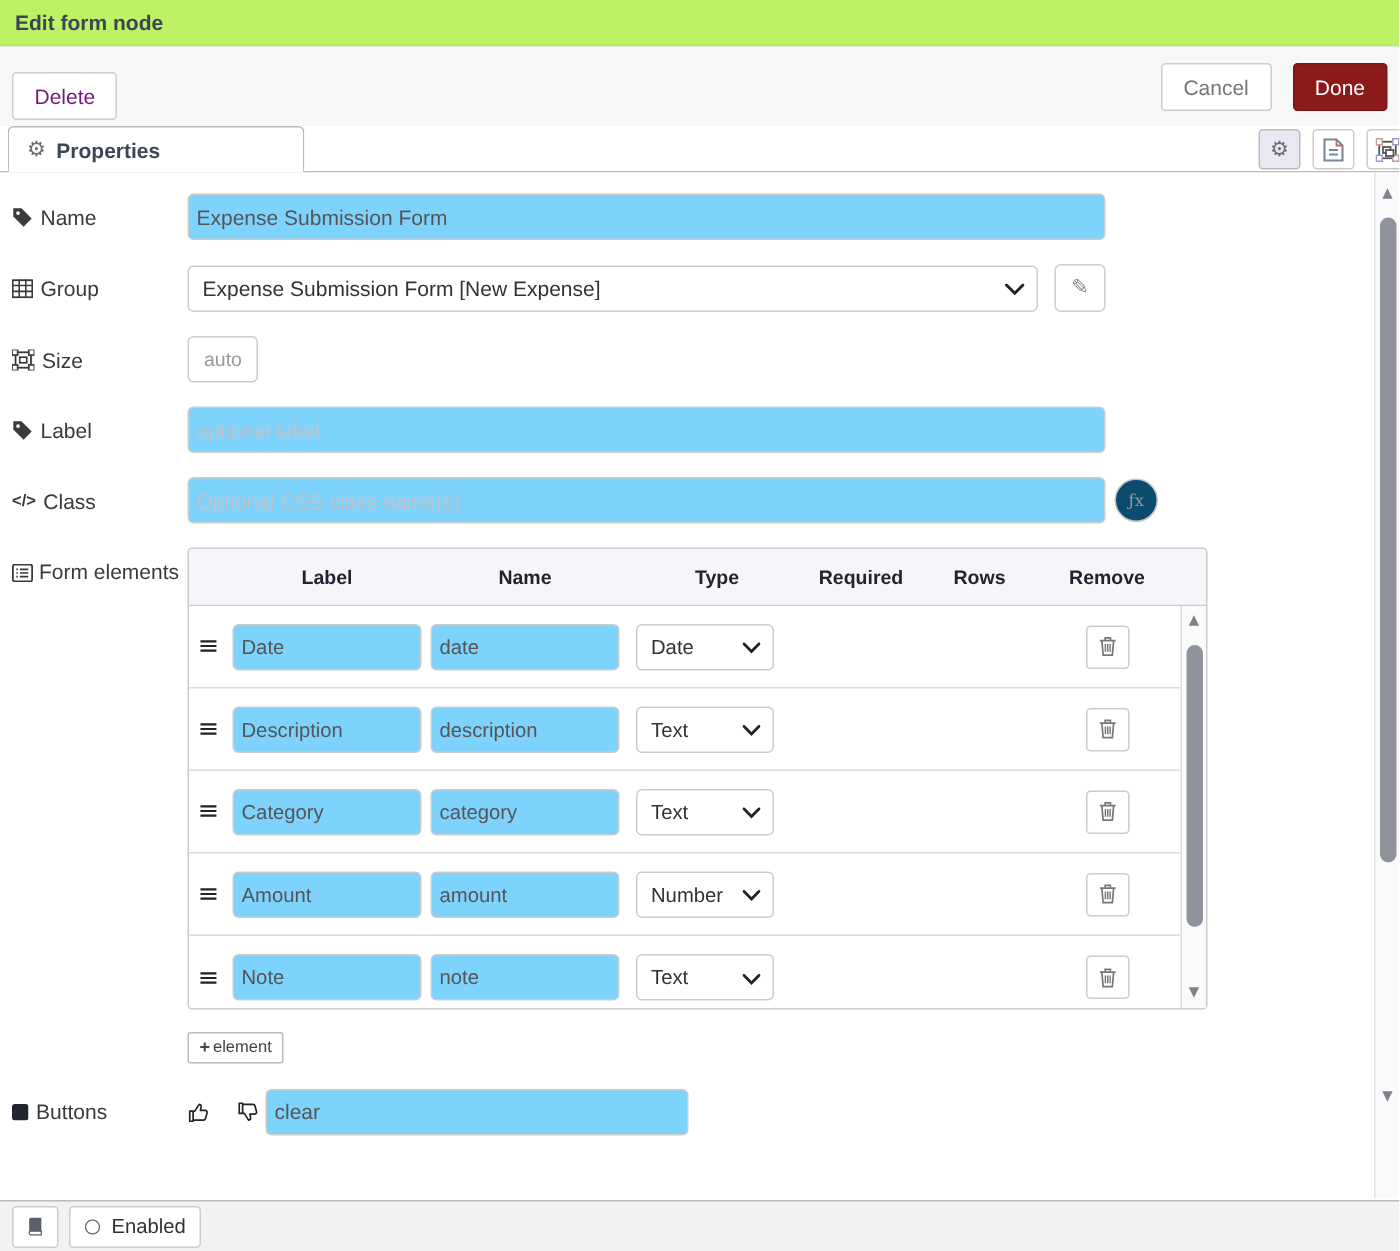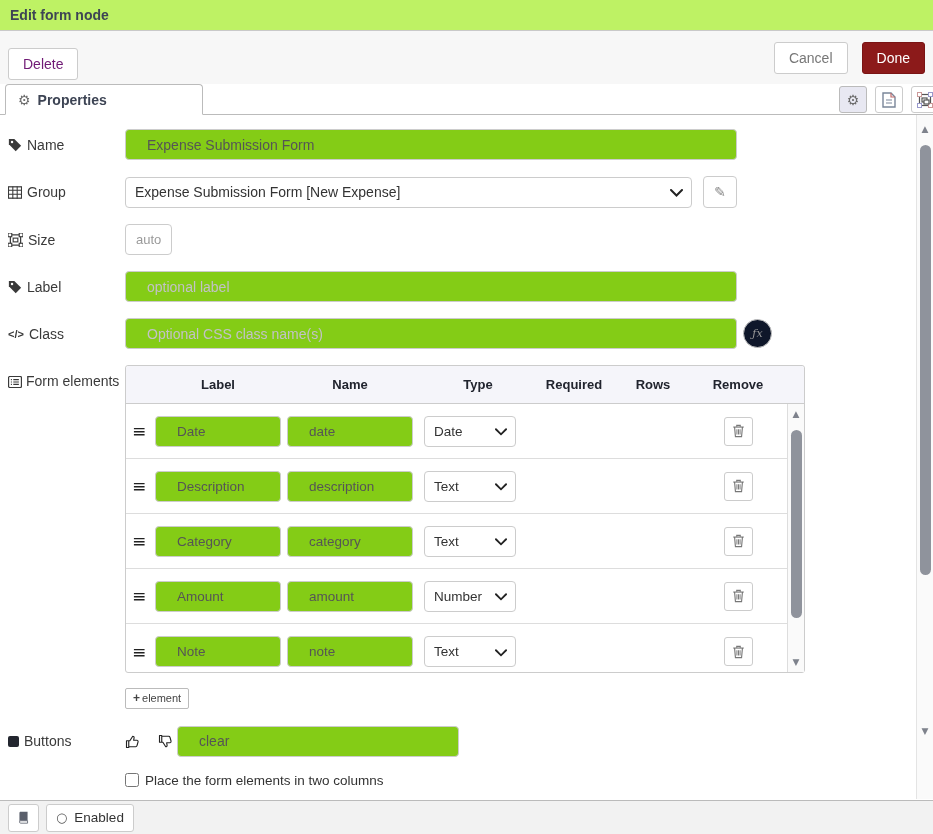--- a/index.html
+++ b/index.html
@@ -31,35 +31,35 @@
   .tb-sizer{ right:-6px; }
 
   
   .content { position:relative; flex:1; background:#fff; padding:14px 0 0 8px; overflow:hidden; }
 
   .form-row { display:flex; align-items:center; margin:0 0 16px 0; }
   .row-label { width:117px; flex:0 0 auto; display:flex; align-items:center; gap:5px; color:#3a3a3a; font-size:14px; }
   .row-label .lbl-icon { flex:0 0 auto; display:inline-flex; }
   .row-label-wrap { width:117px; flex:0 0 auto; color:#3a3a3a; font-size:14px; line-height:1.5; align-self:flex-start; padding-top:6px; }
 
-  input[type=text] { height:31px; border:1px solid #ccc; border-radius:4px; padding:0 21px; font-size:14px; color:#555; font-family:inherit; outline:none; background:#84cc16; }
+  input[type=text] { height:31px; border:1px solid #ccc; border-radius:4px; padding:0 5px; font-size:14px; color:#555; font-family:inherit; outline:none; background:#7dd3fc; }
   input::placeholder { color:#c2c2c6; }
   .inp-wide { width:612px; }
 
   .select-wrap { position:relative; display:inline-block; }
   select { appearance:none; -webkit-appearance:none; height:31px; border:1px solid #ccc; border-radius:4px; padding:0 26px 0 9px; font-size:14px; color:#333; background:#fff; font-family:inherit; outline:none; width:100%; }
   .chev { position:absolute; right:9px; top:50%; margin-top:-3px; pointer-events:none; }
 
   .group-select { width:567px; }
   .icon-btn { width:34px; height:32px; border:1px solid #ccc; border-radius:4px; background:#fff; display:inline-flex; align-items:center; justify-content:center; margin-left:11px; cursor:pointer; color:#888; }
   .pencil-glyph { font-family:"DejaVu Sans", sans-serif; font-size:14px; color:#888; }
 
   .btn-auto { height:31px; min-width:46px; border:1px solid #ccc; border-radius:4px; background:#fff; color:#9a9a9a; font-size:13px; padding:0 10px; cursor:pointer; }
 
-  .fx-btn { width:29px; height:29px; border:1px solid #c4c4c4; border-radius:50%; background:#0f172a; display:inline-flex; align-items:center; justify-content:center; margin-left:6px; cursor:pointer; font-style:italic; font-size:11px; color:#999; font-family:"DejaVu Serif", serif; }
+  .fx-btn { width:29px; height:29px; border:1px solid #c4c4c4; border-radius:50%; background:#0c4a6e; display:inline-flex; align-items:center; justify-content:center; margin-left:6px; cursor:pointer; font-size:11px; color:#999; font-family:"DejaVu Serif", serif; }
 
   
   .fe-table { width:680px; border:1px solid #ccc; border-radius:3px; background:#fff; }
   .fe-grid { display:grid; grid-template-columns:26px 132px 132px 124px 68px 90px 80px; align-items:center; }
   .fe-header { height:38px; background:#f5f5fa; border-bottom:1px solid #ccc; border-radius:3px 3px 0 0; }
   .fe-header span { text-align:center; font-weight:bold; font-size:13px; color:#21242e; }
   .fe-body-wrap { position:relative; height:268px; overflow:hidden; }
   .fe-rows { width:661px; }
   .fe-row { height:55px; border-bottom:1px solid #ddd; }
   .fe-row:last-child { border-bottom:none; }
@@ -423,24 +423,20 @@
       </span>
       <span class="thumb-icon thumb-down-gap">
         <svg width="15" height="15" viewBox="0 0 20 20" style="transform:scaleY(-1)">
             <path d="M2 9h3v9H2z M5 17h9.2c.9 0 1.6-.6 1.8-1.4l1.4-5.2c.3-1-.5-2-1.5-2h-4.4l.6-3.2C12.4 4 11.4 3 10.3 3L6.5 9H5z" fill="none" stroke="#222" stroke-width="1.5" stroke-linejoin="round"></path>
           </svg>
       </span>
       <input type="text" class="inp-clear" value="clear" style="">
     </div>
 
     
-    <div class="check-row" style="margin-top:0;">
-      <input type="checkbox" id="twocol" style="">
-      <label for="twocol">Place the form elements in two columns</label>
-    </div>
 
     
     <div class="outer-scroll">
       <div class="sb-arrow sb-up">▲</div>
       <div class="sb-thumb"></div>
       <div class="sb-arrow sb-down">▼</div>
     </div>
   </div>
 
   <div class="dlg-footer">

